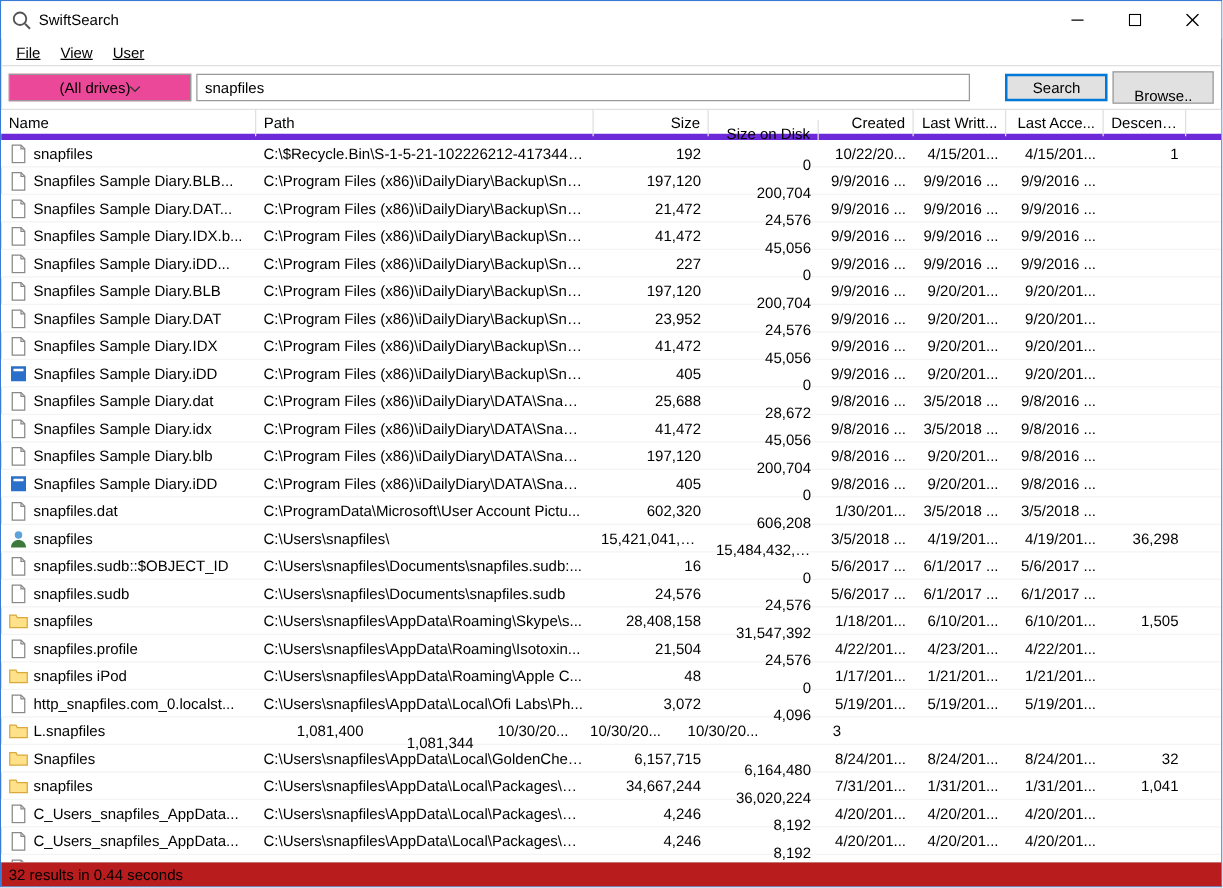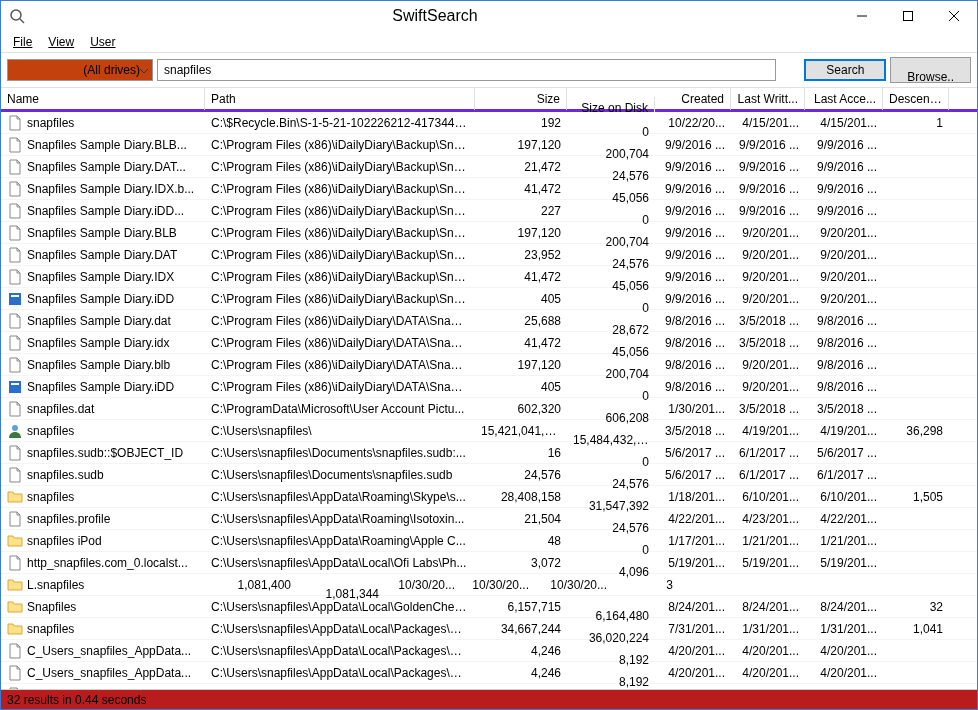--- a/index.html
+++ b/index.html
@@ -1,29 +1,29 @@
 <!DOCTYPE html>
 <html><head>
 <meta charset="utf-8">
 <style>
   * { box-sizing: border-box; margin: 0; padding: 0; }
   body { font-family: "Segoe UI", Tahoma, sans-serif; font-size: 12px; background: #fff; overflow: hidden; }
   .window { width: 978px; height: 710px; border: 1px solid #3a7bd5; display: flex; flex-direction: column; background: #fff; }
   .titlebar { height: 30px; display: flex; align-items: center; padding: 0 0 0 8px; background: #fff; }
   .titlebar-icon { width: 16px; height: 16px; margin-right: 6px; }
-  .titlebar-title { flex: 1; font-size: 16px; text-align: center; }
+  .titlebar-title { flex: 1; font-size: 12px; }
   .win-btn { width: 46px; height: 30px; display: flex; align-items: center; justify-content: center; font-size: 14px; }
   .menubar { height: 22px; display: flex; align-items: center; padding: 0 4px; border-bottom: 1px solid #e0e0e0; }
   .menu-item { padding: 2px 8px; text-decoration: underline; }
   .toolbar { display: flex; align-items: center; padding: 4px 6px; gap: 4px; border-bottom: 1px solid #e0e0e0; }
-  .drive-select { width: 146px; height: 22px; border: 1px solid #999; padding: 2px 4px; display: flex; align-items: center; justify-content: flex-end; background: #c2410c; }
+  .drive-select { width: 146px; height: 22px; border: 1px solid #999; padding: 2px 4px; display: flex; align-items: center; justify-content: center; background: #ec4899; }
   .search-input { flex: 1; height: 22px; border: 1px solid #999; padding: 2px 6px; font-family: inherit; font-size: 12px; }
   .btn { height: 22px; padding: 12px 16px; border: 1px solid #999; background: #e1e1e1; font-family: inherit; font-size: 12px; }
   .btn.primary { border: 2px solid #0078d7; background: #e1e1e1; padding: 0 20px; margin-left: 24px; }
-  .header-row { display: flex; border-bottom: 3px solid #6d28d9; background: #fff; height: 24px; align-items: center; }
+  .header-row { display: flex; border-bottom: 5px solid #6d28d9; background: #fff; height: 24px; align-items: center; }
   .hcol { border-right: 1px solid #e0e0e0; padding: 4px 6px; font-size: 12px; overflow: hidden; white-space: nowrap; text-overflow: ellipsis; }
   .hcol.right { text-align: right; }
   .grid { flex: 1; overflow: hidden; position: relative; }
   .rows { overflow-y: auto; height: 100%; }
   .rows::-webkit-scrollbar { width: 17px; }
   .rows::-webkit-scrollbar-track { background: #f0f0f0; }
   .rows::-webkit-scrollbar-thumb { background: #c0c0c0; border: 1px solid #a0a0a0; }
   .row { display: flex; height: 22px; align-items: center; border-bottom: 1px solid #f4f4f4; }
   .row:nth-child(odd) { background: #fff; }
   .cell { padding: 2px 6px; overflow: hidden; white-space: nowrap; text-overflow: ellipsis; font-size: 12px; }

